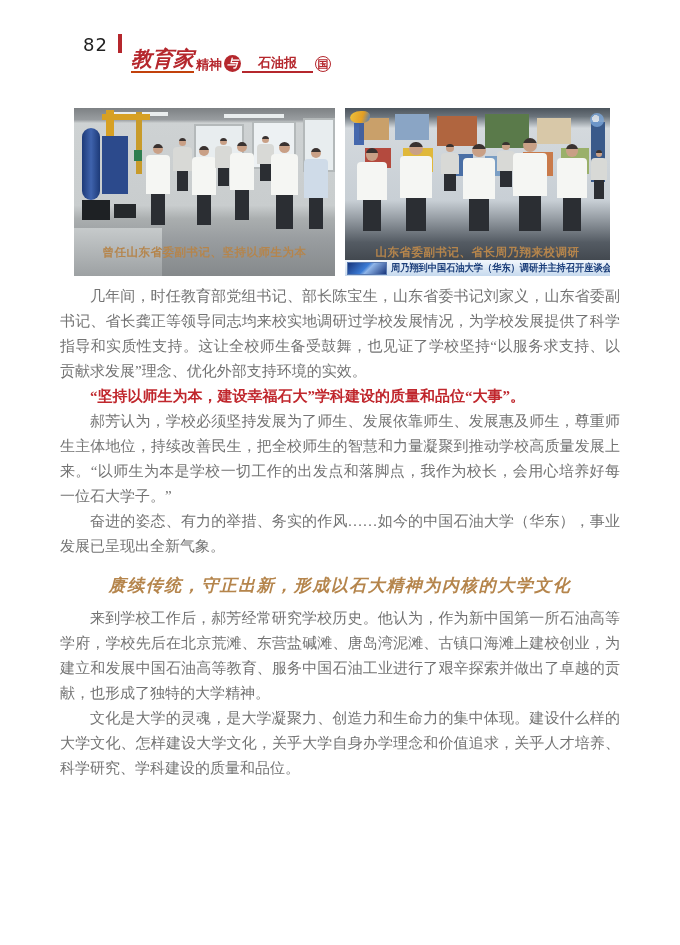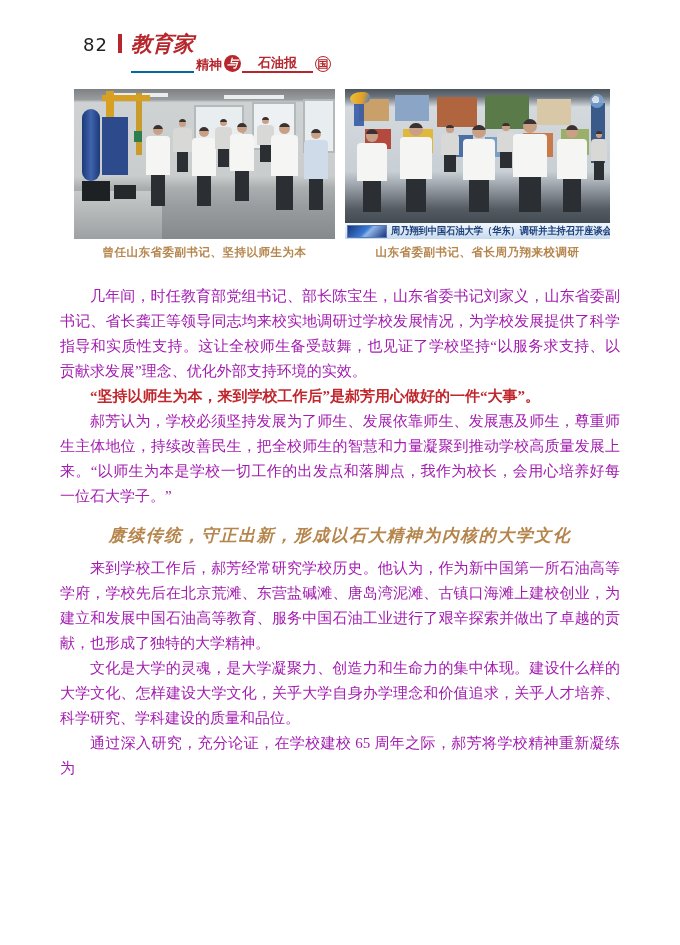--- a/index.html
+++ b/index.html
@@ -8,30 +8,30 @@
     width:680px; height:945px; background:#ffffff;
     font-family:"Liberation Serif", serif;
   }
   .page { position:relative; width:680px; height:945px; background:#fff; overflow:hidden; }
 
   
   .page-header { position:absolute; top:34px; left:83px; height:26px; display:flex; align-items:flex-start; }
   .page-num { font-size:18px; color:#222; font-family:"DejaVu Sans", sans-serif; letter-spacing:1px; }
   .red-bar { width:4px; height:19px; background:#b5272d; margin:0 9px 0 10px; }
   .mag-logo { display:flex; align-items:flex-end; color:#b5272d; font-weight:bold; line-height:1; }
-  .mag-logo .big   { font-size:21px; border-bottom:2px solid #0369a1; padding-bottom:16px; font-style:italic; }
+  .mag-logo .big   { font-size:21px; border-bottom:2px solid #c2410c; padding-bottom:1px; font-style:italic; }
   .mag-logo .small { font-size:13px; padding:0 1px 2px 2px;margin-top:24px; }
   .mag-logo .yu    { width:17px; height:17px; border-radius:50%; background:#b5272d; color:#fff;
                      font-size:11px; display:flex; align-items:center; justify-content:center; margin:0 1px 1px; font-style:italic; }
   .mag-logo .mid   { font-size:13px; border-bottom:2px solid #b5272d; padding:0 16px 2px; }
   .mag-logo .guo   { font-size:11px; width:16px; height:16px; border:1.5px solid #b5272d; border-radius:50%;
                      display:flex; align-items:center; justify-content:center; margin:0 0 1px 2px; }
 
   
-  .photo { position:absolute; top:89px; height:150px; overflow:hidden; }
+  .photo { position:absolute; top:108px; height:168px; overflow:hidden; }
   .photo-left  { left:74px;  width:261px; background:linear-gradient(180deg,#7d8184 0%,#999da0 7%,#ced2d3 9%,#c9cdce 58%,#aaaeaf 66%,#999da0 78%,#85898b 100%); }
   .photo-right { left:345px; width:265px; background:linear-gradient(180deg,#4c545c 0%,#6a737b 5%,#d4d9dd 12%,#c8cfd5 55%,#545b63 80%,#33383e 100%); }
   .ph-el { position:absolute; }
   .person { position:absolute; display:flex; flex-direction:column; align-items:center; }
   .person .head  { width:42%; padding-top:42%; border-radius:50%;
                    background:linear-gradient(#3a3230 0 38%, #c9a086 38%); }
   .person .shirt { width:100%; height:42%; background:#f5f6f3; border-radius:4px 4px 0 0; margin-top:1px; }
   .person .legs  { width:62%; height:34%; background:#2b2e33; }
   .person.blue .shirt { background:#cfdbe8; }
   .person.dark .shirt { background:#d8d9d6; }
@@ -49,21 +49,21 @@
                background:radial-gradient(circle at 40% 40%, #e8f0fa 0 30%, #7aa5d8 31% 100%); opacity:.8; }
 
   
   .caption { position:absolute; top:245px; font-size:11.5px; letter-spacing:.5px; color:#b5854c;
              text-align:center; font-weight:bold; }
   .caption-left  { left:74px;  width:261px; }
   .caption-right { left:345px; width:265px; }
 
   
   .article { position:absolute; top:284px; left:60px; width:560px; }
-  .article p { margin:0; font-size:15px; line-height:25px; color:#a21caf;
+  .article p { margin:0; font-size:15px; line-height:25px; color:#737373;
                text-align:justify; text-indent:2em; }
   .article p.highlight { color:#c0272d; font-weight:bold; }
   .article h2.heading  { margin:15px 0 9px; text-align:center; font-size:17px; font-weight:bold;
                          color:#b5854c; letter-spacing:1.5px; font-style:italic; }
 </style>
 </head>
 <body>
 
 <div class="page">
 
@@ -206,21 +206,21 @@
       <span class="tv-badge"></span>
       <span class="tv-text">周乃翔到中国石油大学（华东）调研并主持召开座谈会</span>
     </div>
   </div>
 
   <div class="caption caption-left">曾任山东省委副书记、坚持以师生为本</div>
   <div class="caption caption-right">山东省委副书记、省长周乃翔来校调研</div>
 
   <div class="article">
       <p class="p">几年间，时任教育部党组书记、部长陈宝生，山东省委书记刘家义，山东省委副书记、省长龚正等领导同志均来校实地调研过学校发展情况，为学校发展提供了科学指导和实质性支持。这让全校师生备受鼓舞，也见证了学校坚持“以服务求支持、以贡献求发展”理念、优化外部支持环境的实效。</p>
-      <p class="highlight">“坚持以师生为本，来到学校工作后”是郝芳用心做好的一件“大事”。</p>
+      <p class="highlight">“坚持以师生为本，建设幸福石大”学科建设的质量和品位“大事”。</p>
       <p class="p">郝芳认为，学校必须坚持发展为了师生、发展依靠师生、发展惠及师生，尊重师生主体地位，持续改善民生，把全校师生的智慧和力量凝聚到推动学校高质量发展上来。“以师生为本是学校一切工作的出发点和落脚点，我作为校长，会用心培养好每一位石大学子。”</p>
+      <p class="p">奋进的姿态、有力的举措、务实的作风……如今的中国石油大学（华东），事业发展已呈现出全新气象。</p>
       <h2 class="heading">赓续传统，守正出新，形成以石大精神为内核的大学文化</h2>
       <p class="p">来到学校工作后，郝芳经常研究学校历史。他认为，作为新中国第一所石油高等学府，学校先后在北京荒滩、东营盐碱滩、唐岛湾泥滩、古镇口海滩上建校创业，为建立和发展中国石油高等教育、服务中国石油工业进行了艰辛探索并做出了卓越的贡献，也形成了独特的大学精神。</p>
       <p class="p">文化是大学的灵魂，是大学凝聚力、创造力和生命力的集中体现。建设什么样的大学文化、怎样建设大学文化，关乎大学自身办学理念和价值追求，关乎人才培养、科学研究、学科建设的质量和品位。</p>
-      <p class="p">通过深入研究，充分论证，在学校建校 65 周年之际，郝芳将学校精神重新凝练为</p>
     </div>
 
 </div>
 
 </body></html>

